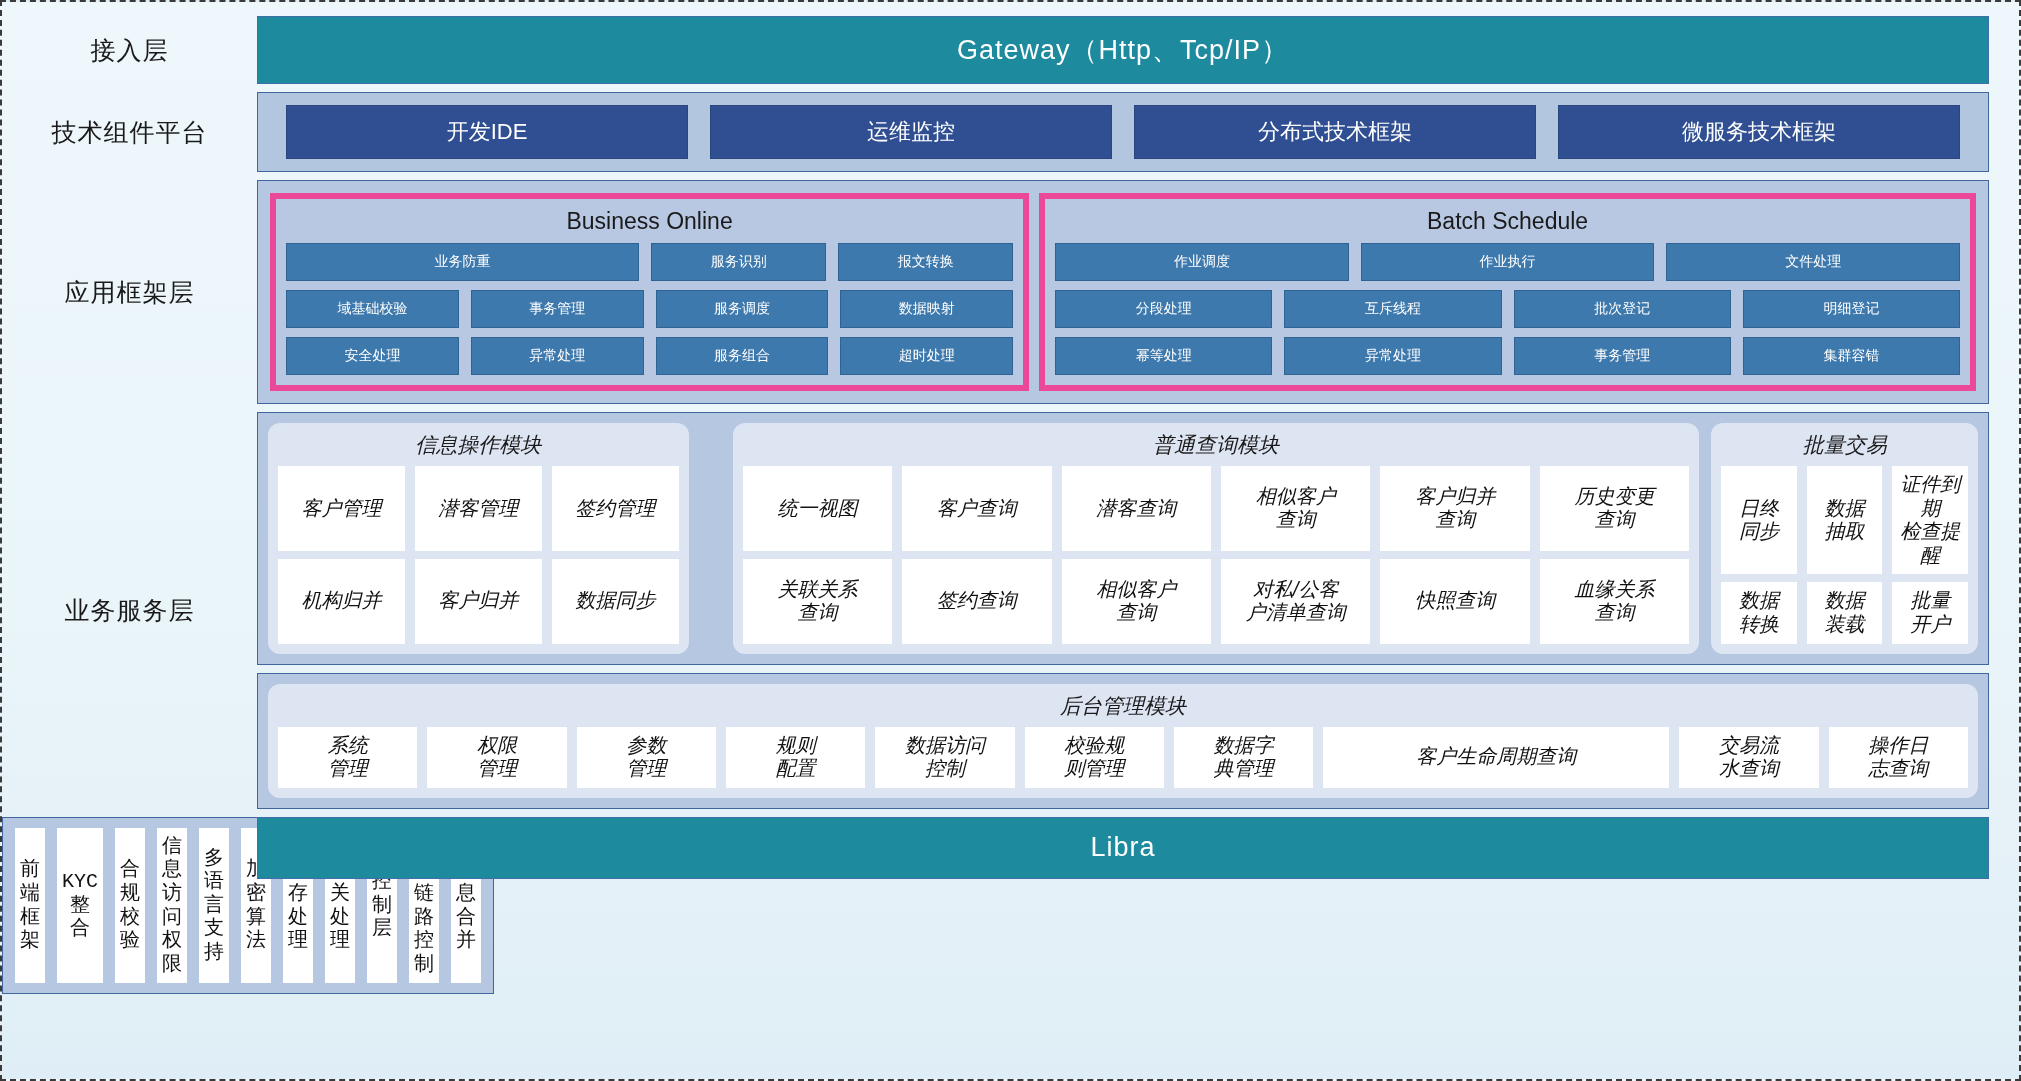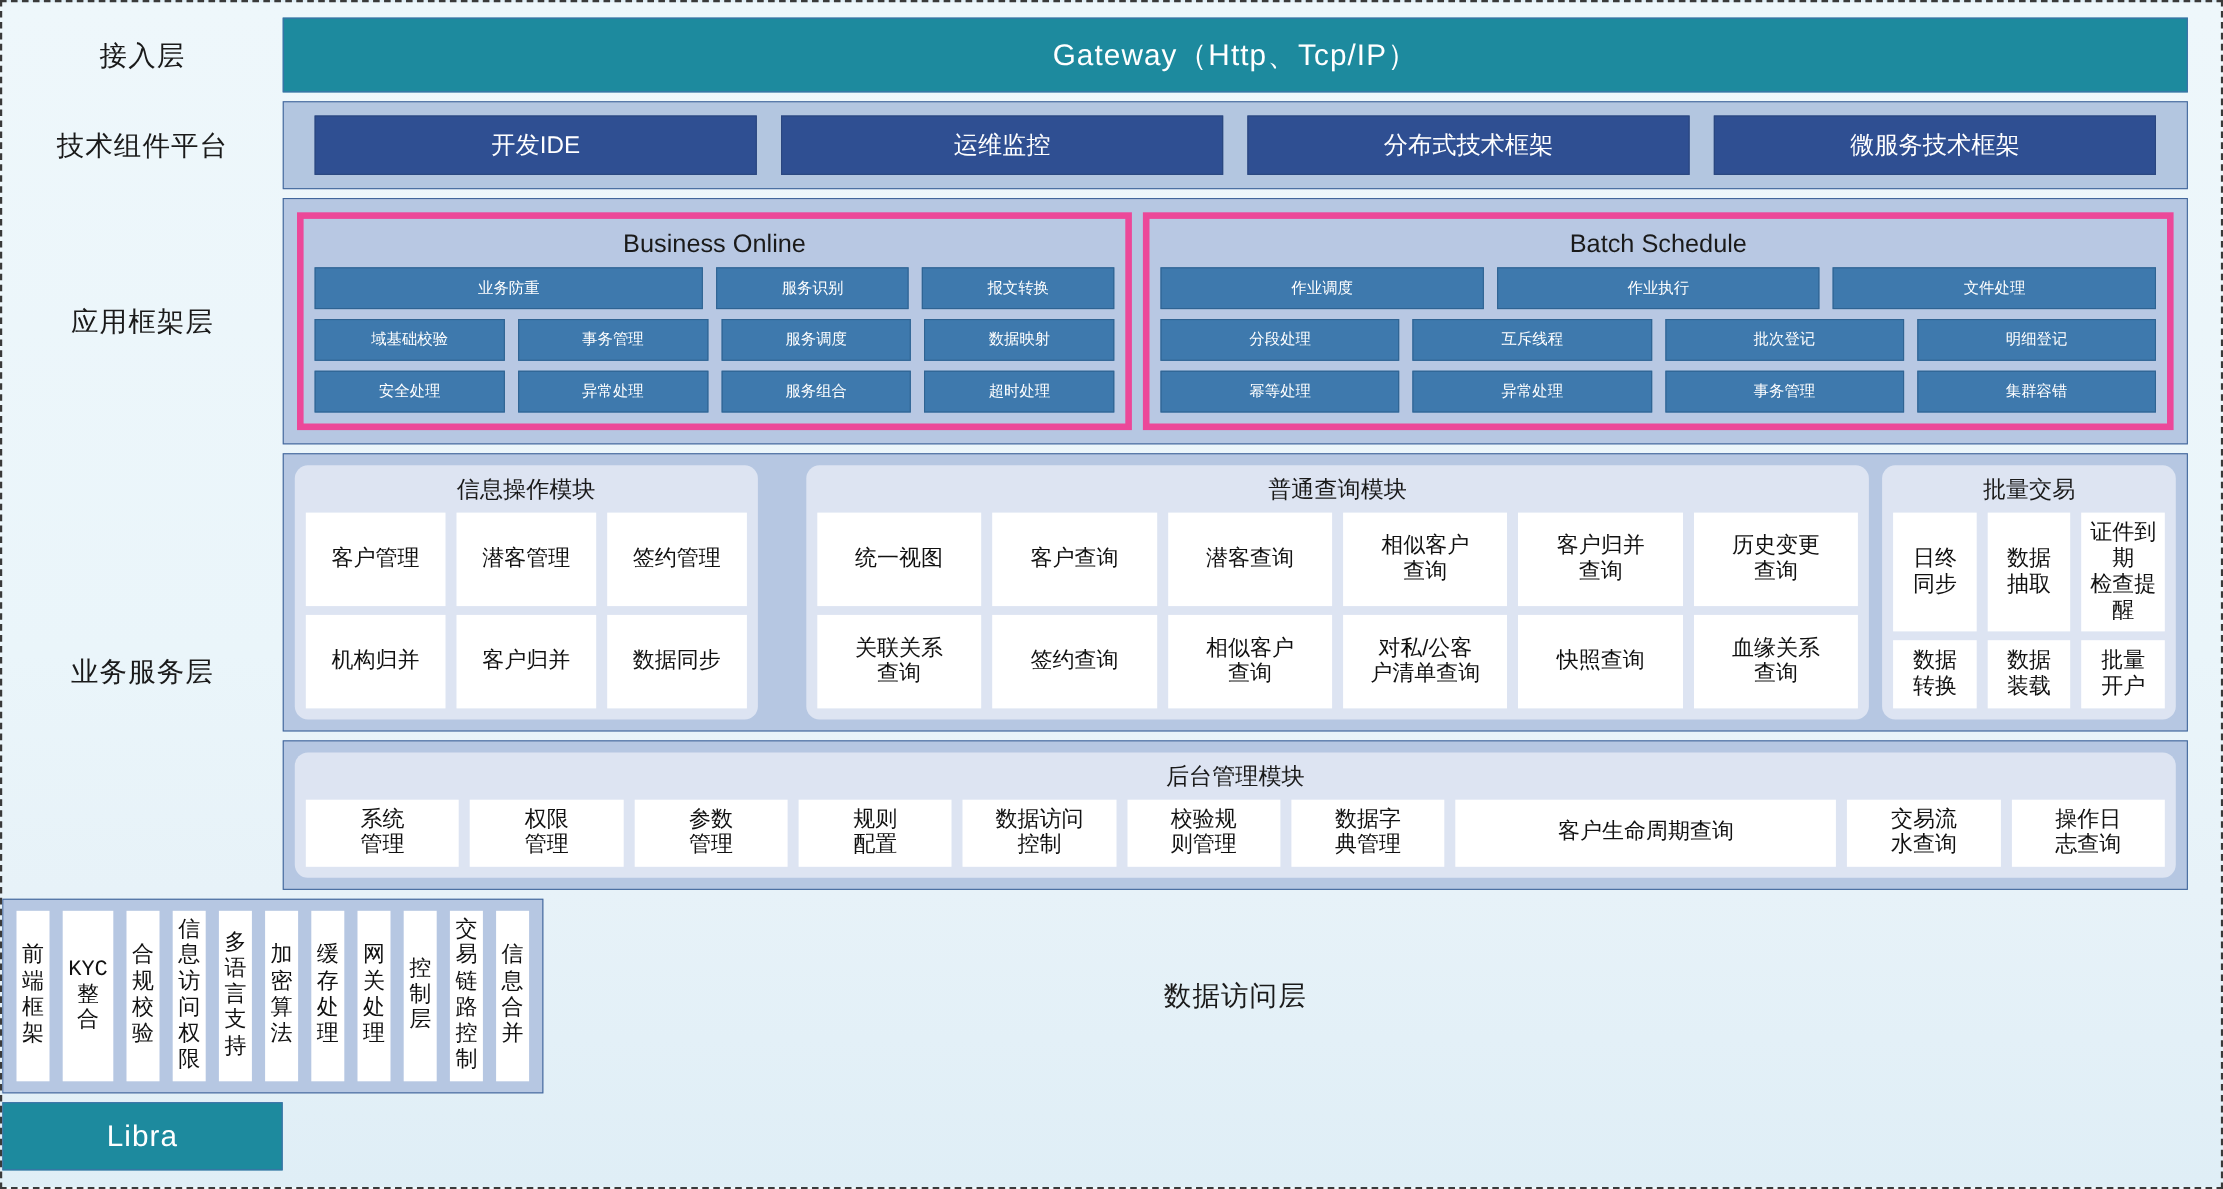--- a/index.html
+++ b/index.html
@@ -108,20 +108,21 @@
     flex: 1;
   }
   .fw-cell.wide2 { flex: 2.08; }
 
   
   .biz-wrap {
     flex: 1;
     display: flex;
     flex-direction: column;
     gap: 8px;
+    font-style: italic;
   }
   .biz-band {
     background: #b6c7e2;
     border: 1px solid #41669c;
     padding: 10px;
     display: flex;
     gap: 12px;
   }
   .mod {
     background: #dde4f2;
@@ -372,19 +373,18 @@
         <div class="cell" style="flex:1">网关
 处理</div>
         <div class="cell" style="flex:1.15">控制层</div>
         <div class="cell" style="flex:1">交易链
 路控制</div>
         <div class="cell" style="flex:0.85">信息
 合并</div>
       </div>
     </div>
 
-    <div class="layer-label">数据访问层</div>
     <div class="layer-body row-libra">
       <div class="teal-bar">Libra</div>
     </div>
 
   </div>
 </div>
 
 </body></html>

